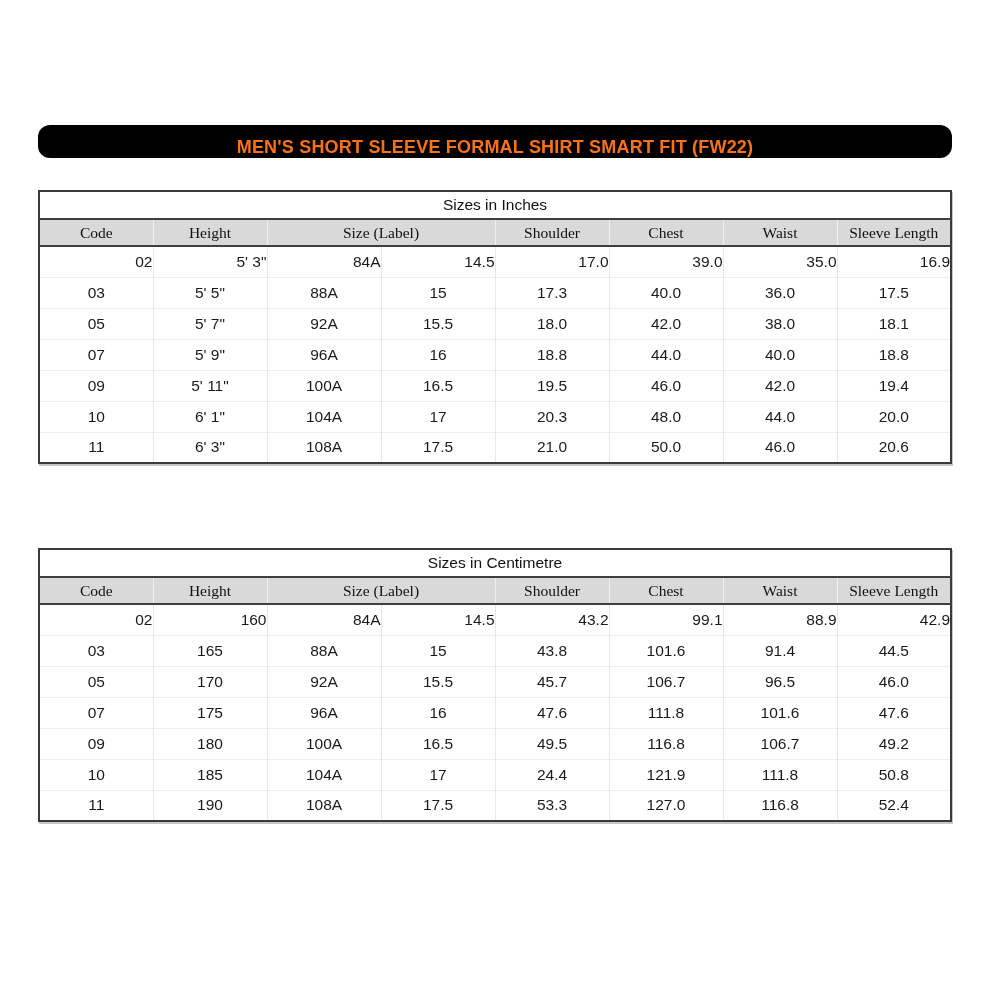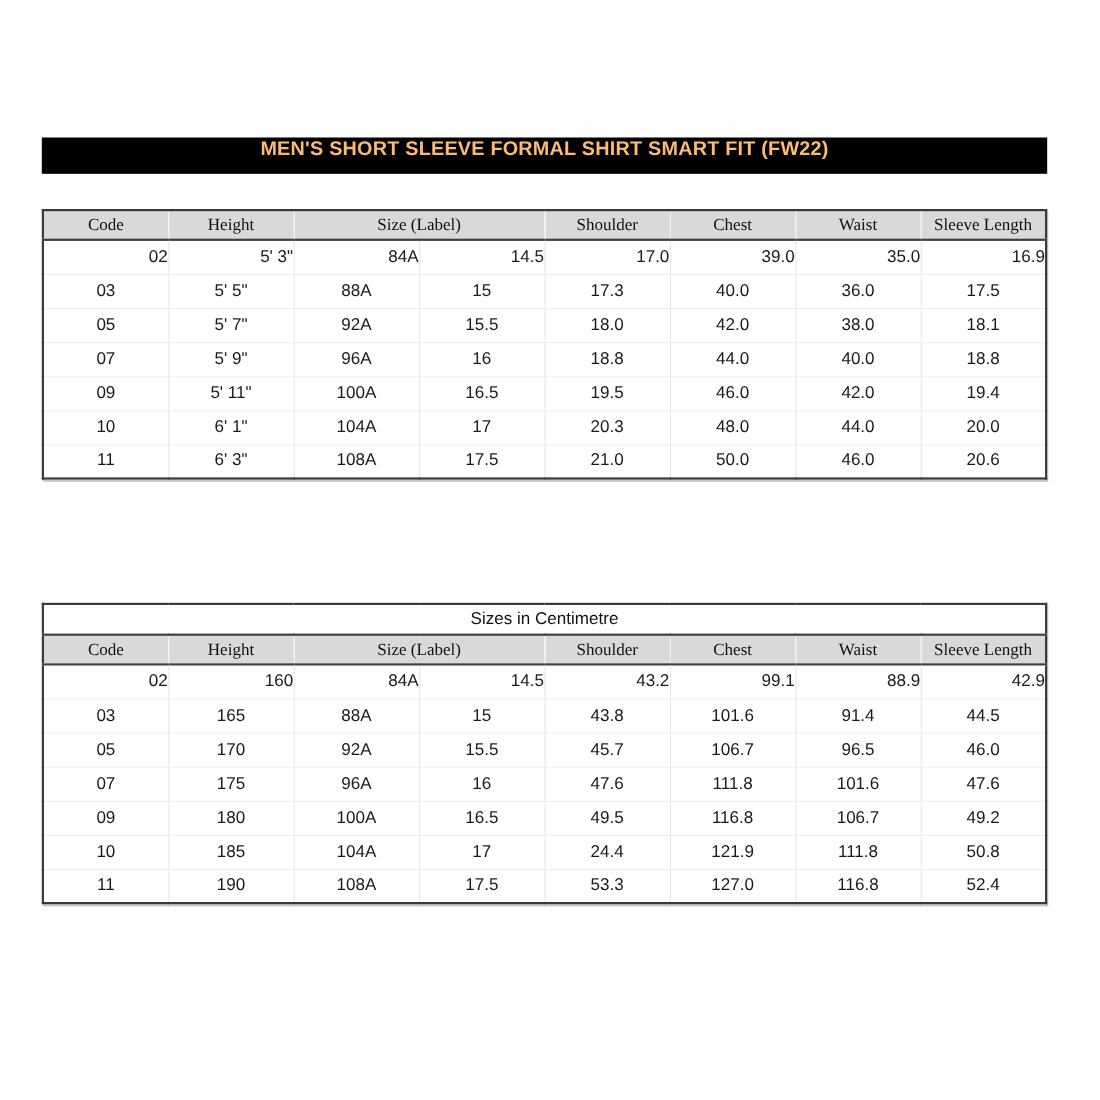--- a/index.html
+++ b/index.html
@@ -8,23 +8,23 @@
     width: 1000px; height: 1000px;
     background: #ffffff;
     font-family: "Liberation Sans", sans-serif;
   }
   .page { position: relative; width: 1000px; height: 1000px; background: #fff; }
 
   .banner {
     position: absolute; left: 38px; top: 125px;
     width: 914px; height: 33px;
     background: #000000;
-    color: #fdba74;
-    display: flex; align-items: flex-start; justify-content: center;
-    font-weight: bold; font-size: 18px; letter-spacing: 0.2px;
+    color: #f97316;
+    display: flex; align-items: flex-end; justify-content: center;
+    font-weight: bold; font-size: 18px; letter-spacing: 0.2px; border-radius: 12px;
   }
 
   .size-table { position: absolute; left: 38px; width: 914px; }
   .size-table.inches { top: 190px; }
   .size-table.cm     { top: 548px; }
 
   table {
     width: 100%;
     border-collapse: collapse;
     table-layout: fixed;
@@ -89,20 +89,23 @@
         <col>
           <col>
           <col>
           <col>
           <col>
           <col>
           <col>
           <col>
       </colgroup>
       <thead>
+        <tr class="caption-row">
+          <th colspan="8">Sizes in Inches</th>
+        </tr>
         <tr class="header-row">
           <th>Code</th>
           <th>Height</th>
           <th colspan="2">Size (Label)</th>
           <th>Shoulder</th>
           <th>Chest</th>
           <th>Waist</th>
           <th>Sleeve Length</th>
         </tr>
       </thead>

